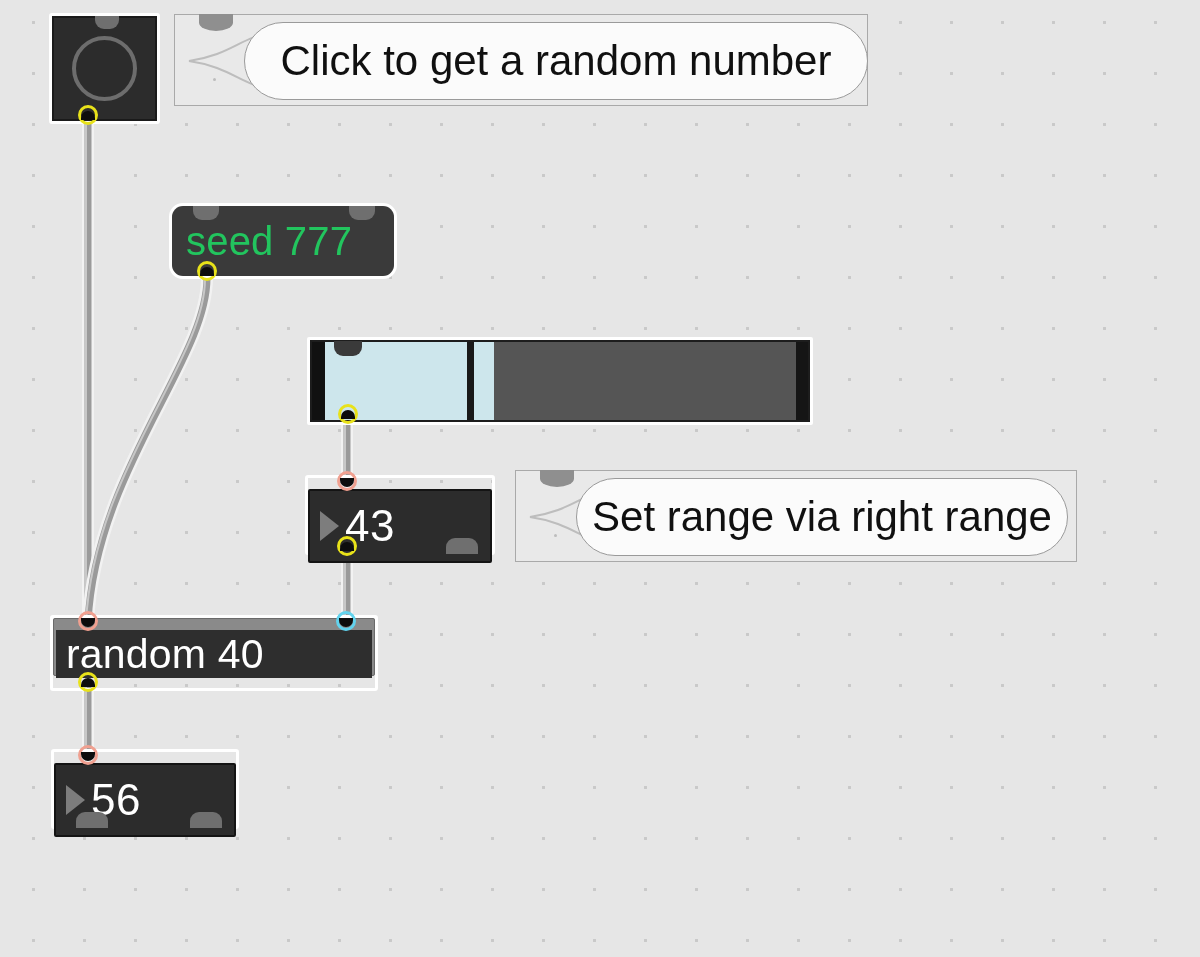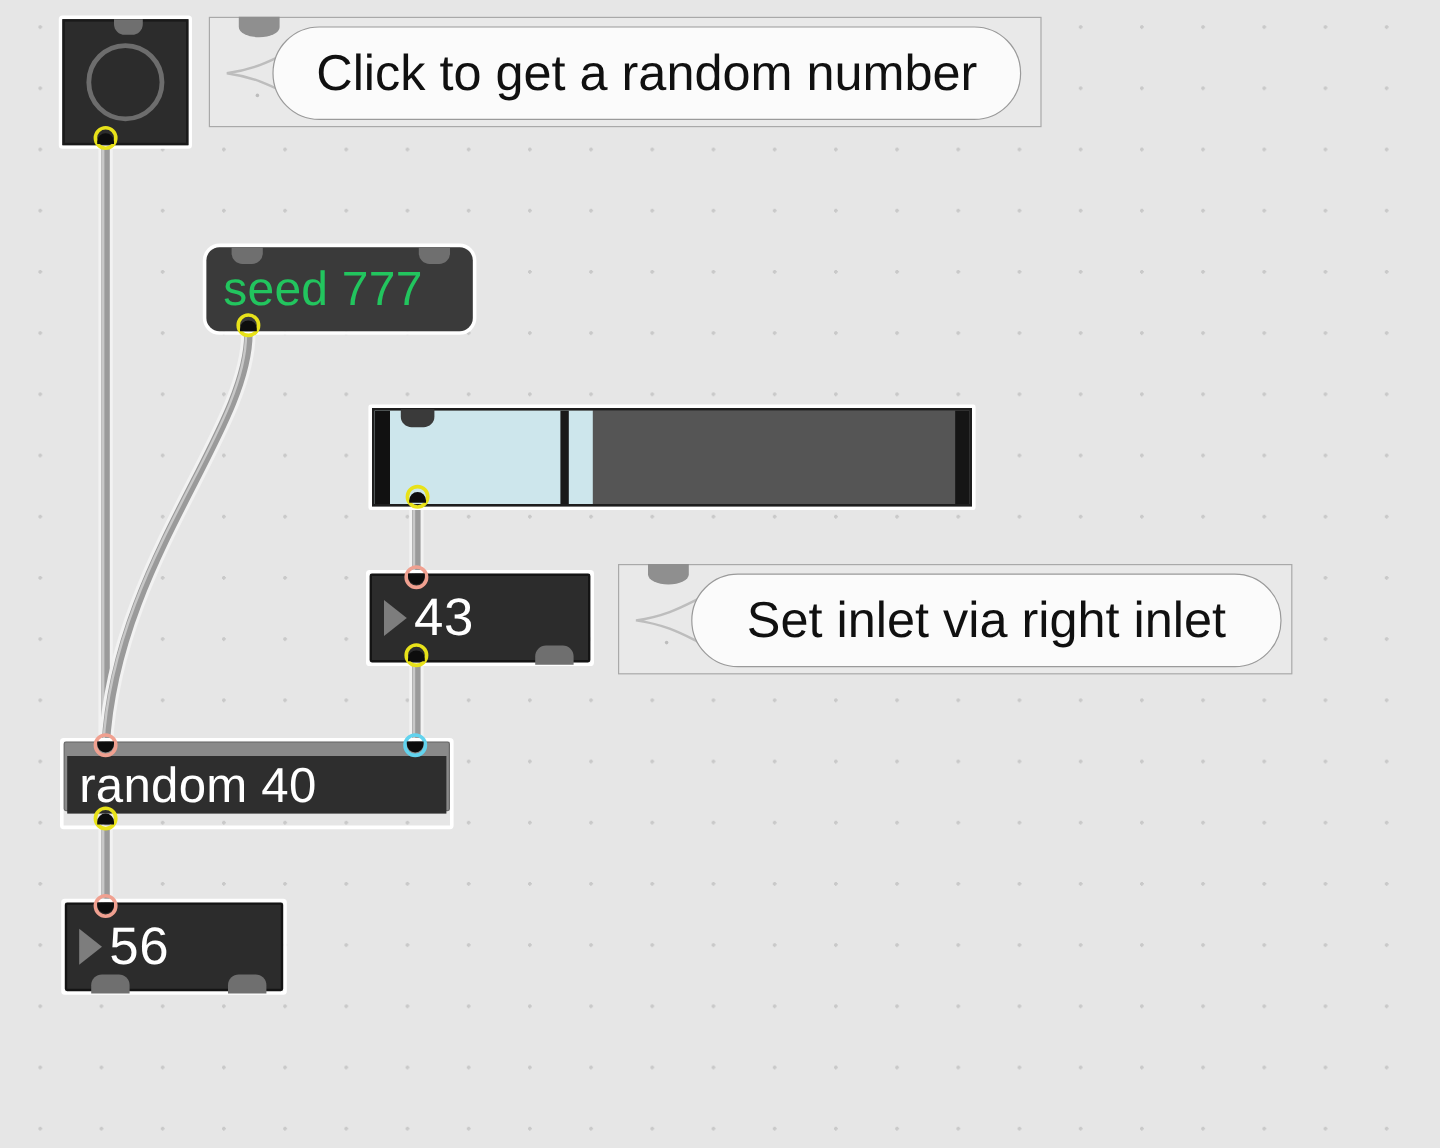--- a/index.html
+++ b/index.html
@@ -81,20 +81,21 @@
   
   .numbox {
     position: absolute;
     background: #2c2c2c;
     border: 2px solid #141414;
     border-radius: 2px;
     display: flex;
     align-items: center;
     color: #ffffff;
     overflow: hidden;
+    margin-top: 11px;
   }
   .num-tri {
     width: 0; height: 0;
     border-left: 19px solid #7d7d7d;
     border-top: 15px solid transparent;
     border-bottom: 15px solid transparent;
     margin-left: 10px;
     flex: 0 0 auto;
   }
   .num-val {
@@ -229,21 +230,21 @@
   <div class="port-grey" style="left:95px; top:16px; width:24px; height:13px;"></div>
   <div class="port-ring ring-yellow" style="left:78px; top:105px;"></div>
   <div class="port outlet" style="left:81px; top:111px;"></div>
 
   <div class="comment" style="left:174px; top:14px; width:694px; height:92px;">
     <div class="comment-notch" style="left:24px; top:-1px; width:34px; height:17px;"></div>
     <div class="comment-dot" style="left:38px; top:63px;"></div>
     <svg class="comment-tail" style="left:0px; top:0px; width:120px; height:92px;" viewBox="0 0 120 92">
       <path d="M 96,18 C 66,22 56,40 14,46 C 56,52 66,70 96,74" fill="none" stroke="#bdbdbd" stroke-width="2"></path>
     </svg>
-    <div class="comment-bubble" style="left:52px; top:7px; width:624px; height:78px; font-size:42px;">
+    <div class="comment-bubble" style="left:69px; top:7px; width:624px; height:78px; font-size:42px;">
       <span>Click to get a random number</span>
     </div>
   </div>
 
   <div class="halo" style="left:169px; top:203px; width:228px; height:76px; border-radius:14px;"></div>
   <div class="msg-box" style="left:172px; top:206px; width:222px; height:70px; font-size:40px;">
     <span>seed 777</span>
   </div>
   <div class="port-grey" style="left:193px; top:206px; width:26px; height:14px;"></div>
   <div class="port-grey" style="left:349px; top:206px; width:26px; height:14px;"></div>
@@ -272,21 +273,21 @@
   <div class="port-ring ring-yellow" style="left:337px; top:536px;"></div>
   <div class="port outlet" style="left:340px; top:542px;"></div>
 
   <div class="comment" style="left:515px; top:470px; width:562px; height:92px;">
     <div class="comment-notch" style="left:24px; top:-1px; width:34px; height:17px;"></div>
     <div class="comment-dot" style="left:38px; top:63px;"></div>
     <svg class="comment-tail" style="left:0px; top:0px; width:120px; height:92px;" viewBox="0 0 120 92">
       <path d="M 96,18 C 66,22 56,40 14,46 C 56,52 66,70 96,74" fill="none" stroke="#bdbdbd" stroke-width="2"></path>
     </svg>
     <div class="comment-bubble" style="left:60px; top:7px; width:492px; height:78px; font-size:42px;">
-      <span>Set inlet via right inlet</span>
+      <span>Set range via right range</span>
     </div>
   </div>
 
   <div class="halo" style="left:50px; top:615px; width:328px; height:76px;"></div>
   <div class="objbox" style="left:53px; top:618px; width:322px; height:58px;">
     <div class="objbox-inner" style="top:11px; height:48px; font-size:41px;">
       <span>random 40</span>
     </div>
   </div>
   <div class="port-ring ring-pink" style="left:78px; top:611px;"></div>

